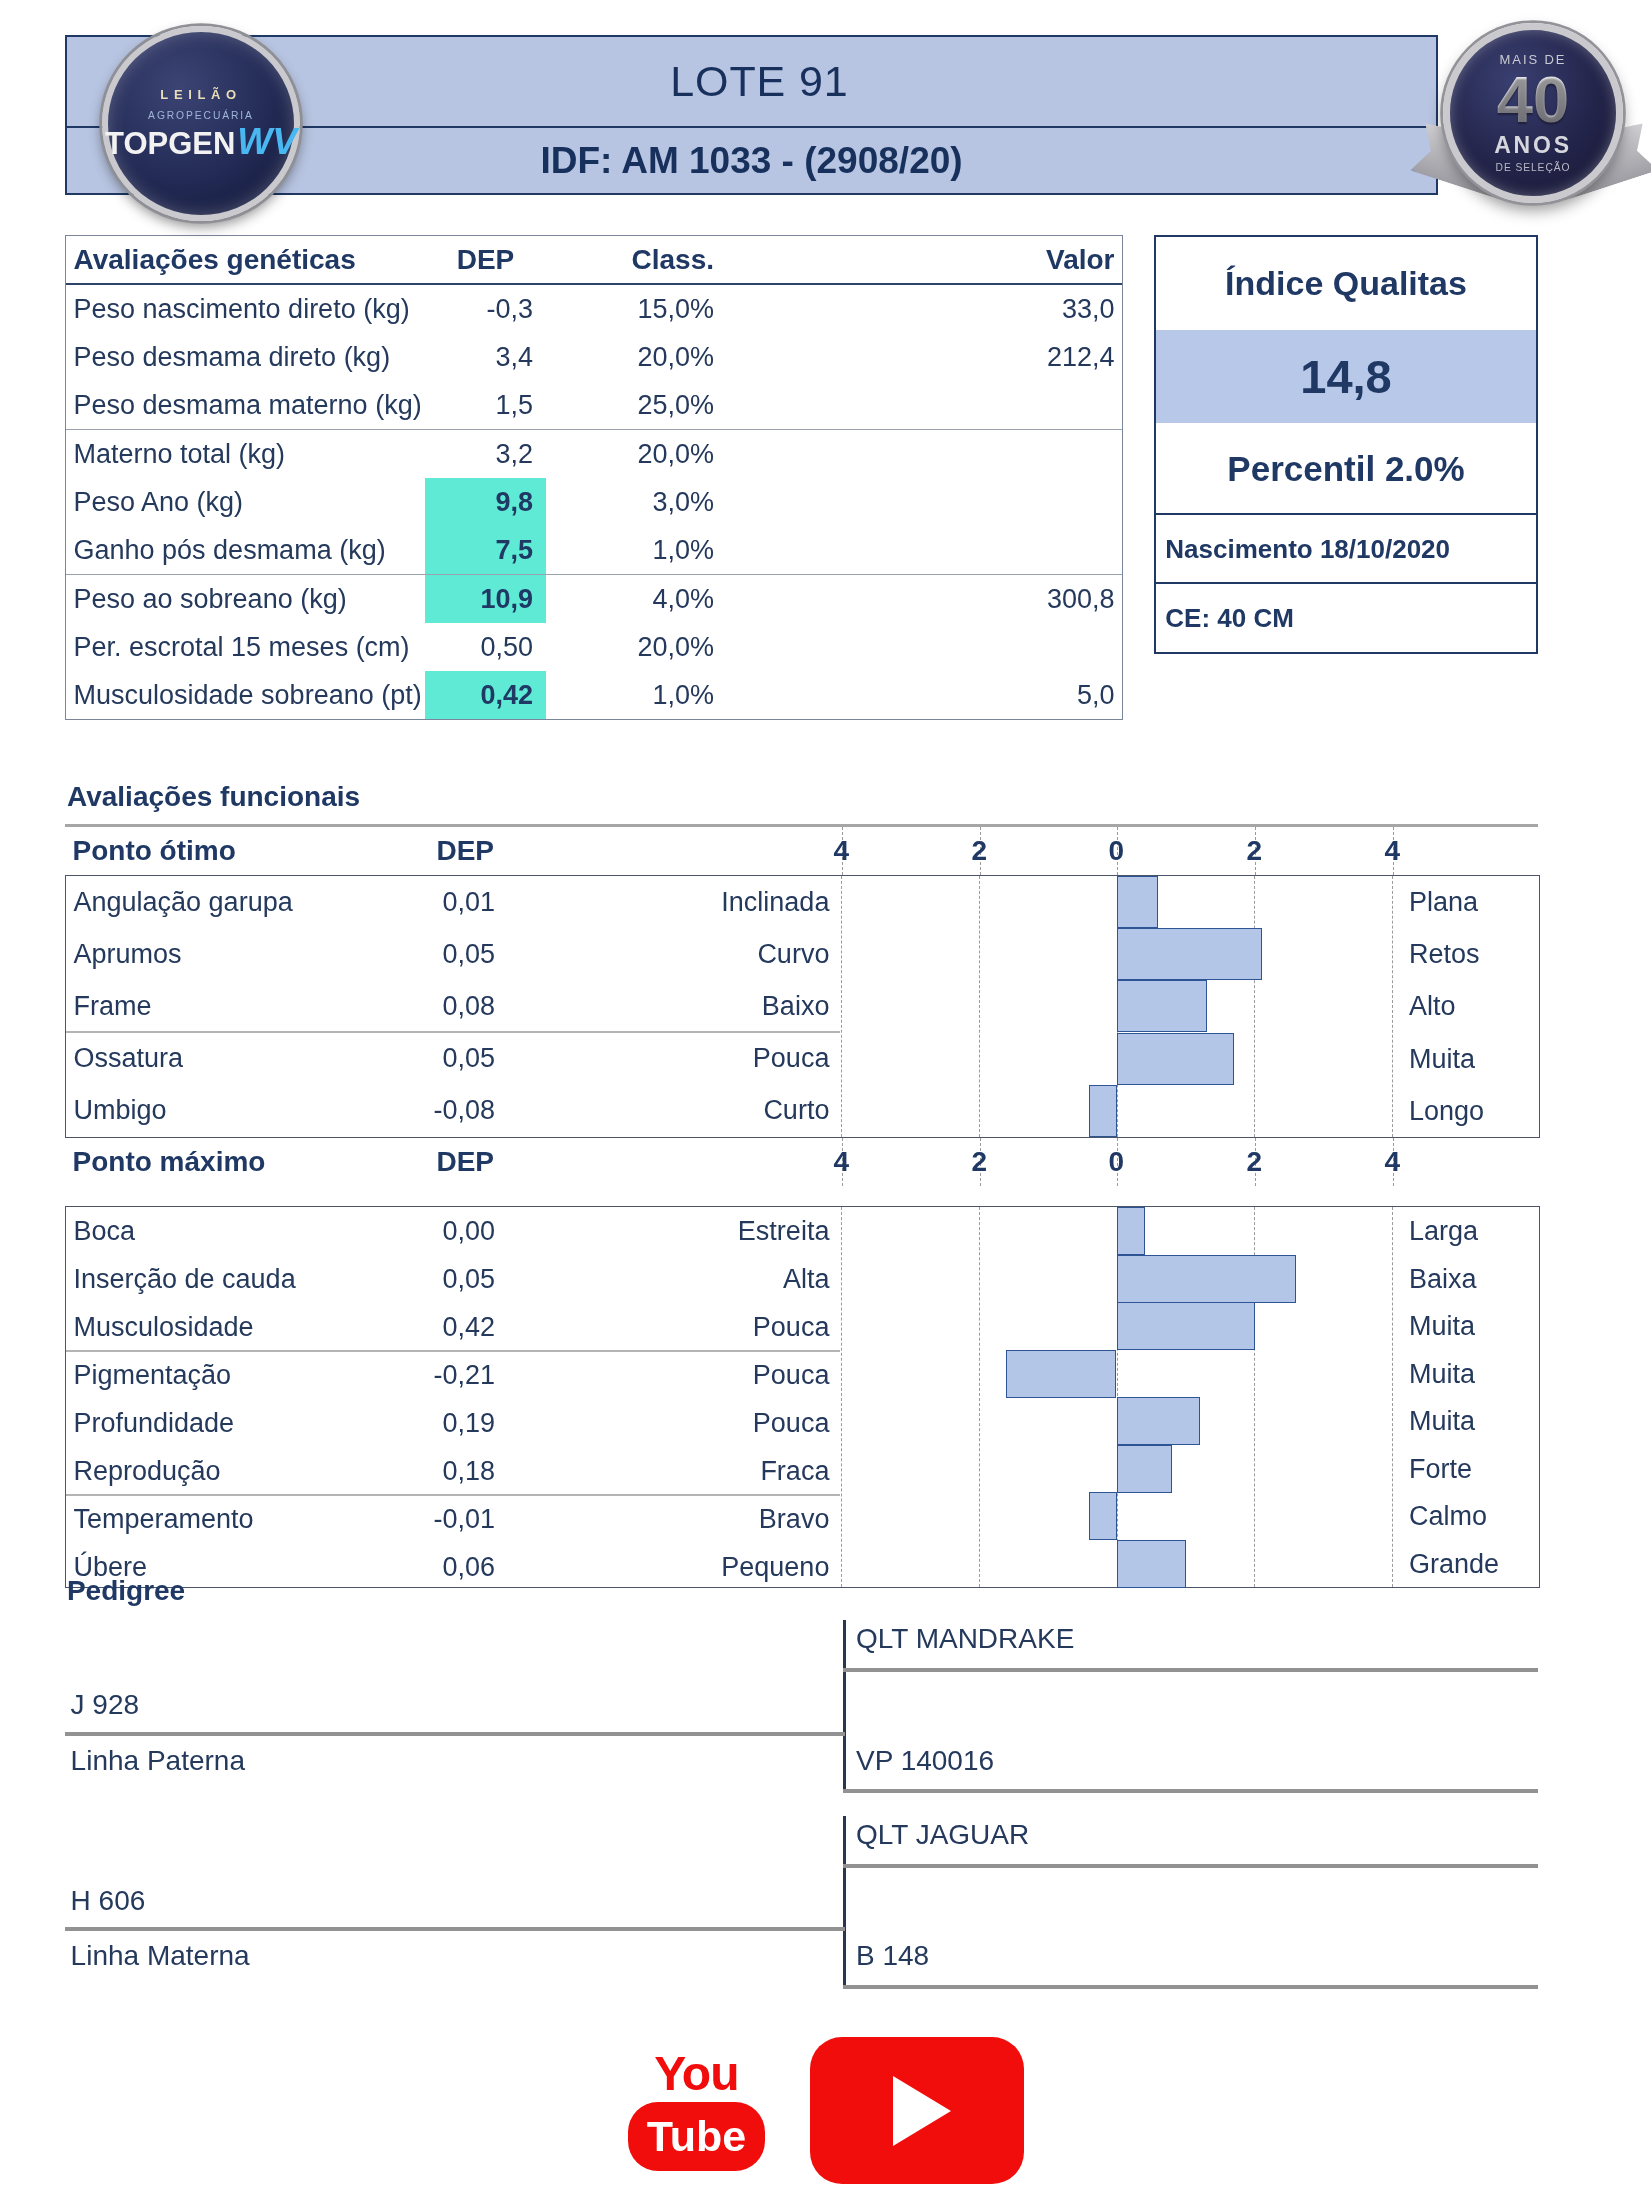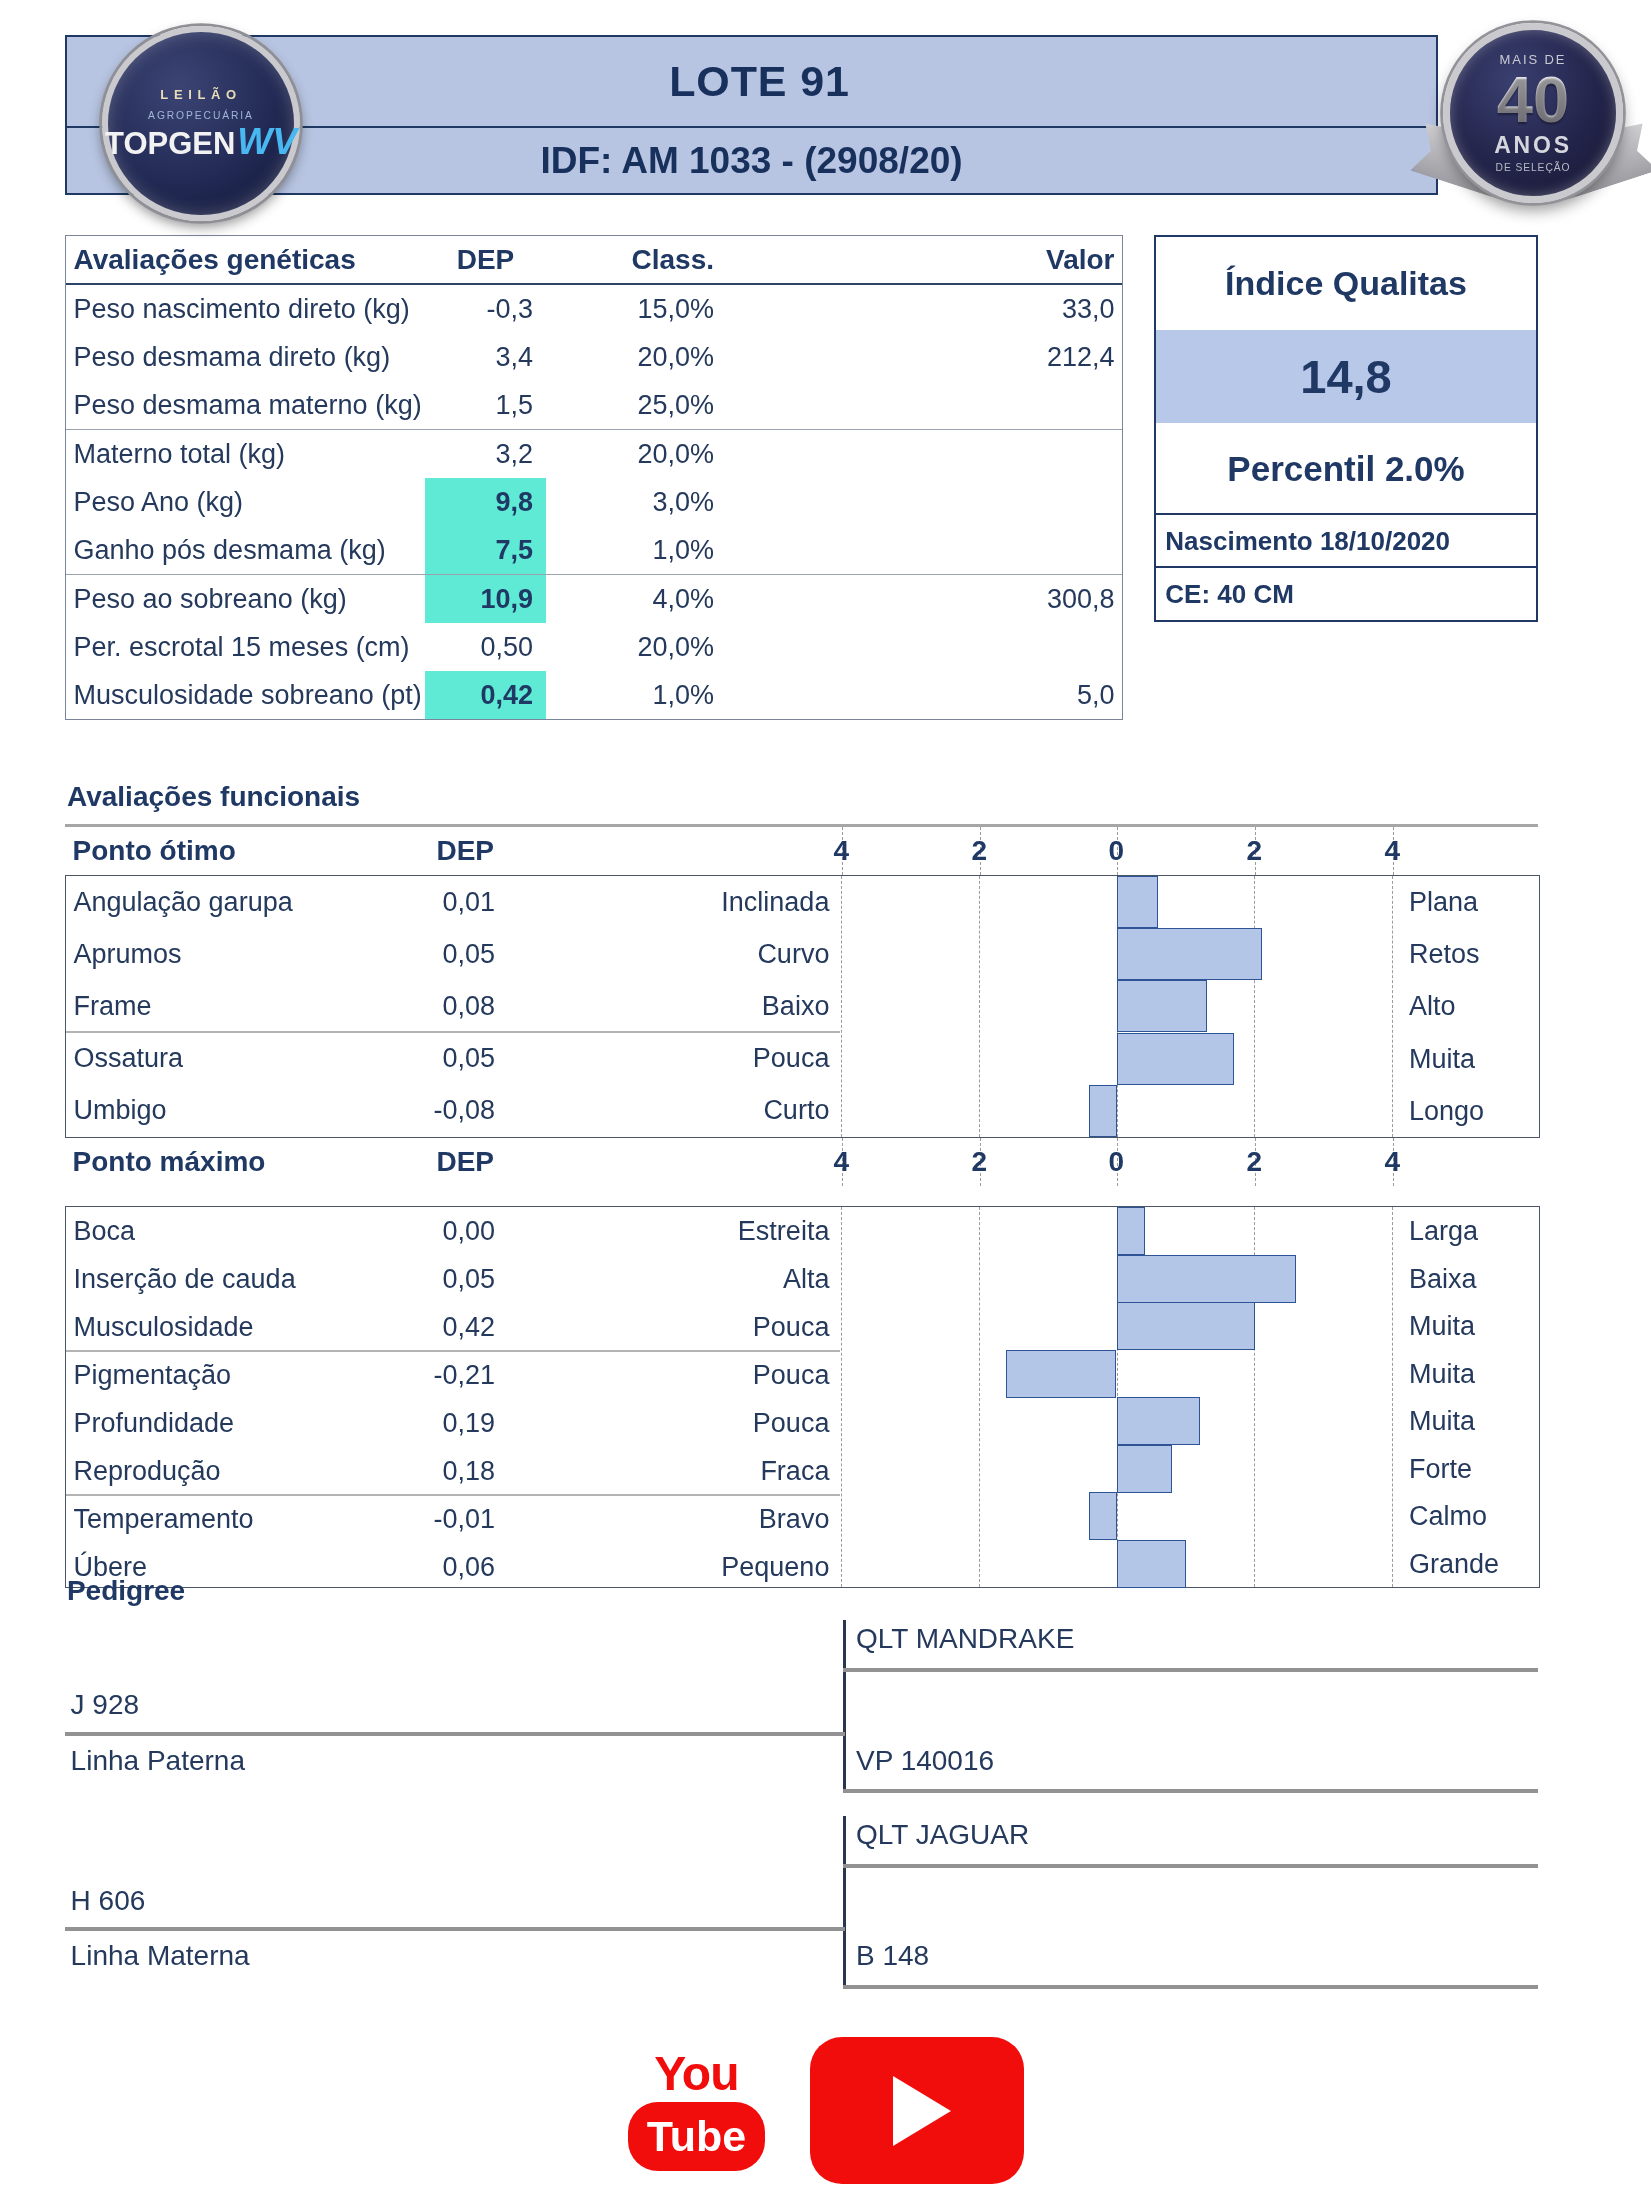--- a/index.html
+++ b/index.html
@@ -1,21 +1,21 @@
 <!DOCTYPE html>
 <html style="font-size:15px"><head>
 <meta charset="utf-8">
 <style>
   html,body{margin:0;padding:0;background:#fff;}
   body{width:1652px;height:2203px;position:relative;font-family:"Liberation Sans",sans-serif;color:#24395c;overflow:hidden;}
   .page{position:relative;width:1652px;height:2203px;}
 
   
   .header-box{position:absolute;left:65px;top:35px;width:1369px;background:#B8C5E2;border:2.8px solid #1F3864;}
-  .hrow1{height:89px;display:flex;align-items:center;justify-content:center;font-size:43px;font-weight:bold;color:#17305c;border-bottom:2.8px solid #1F3864;letter-spacing:0.9px;padding-left:16px;}
+  .hrow1{height:89px;display:flex;align-items:center;justify-content:center;font-size:43px;font-weight:normal;color:#17305c;border-bottom:2.8px solid #1F3864;letter-spacing:0.9px;padding-left:16px;}
   .hrow2{height:65px;display:flex;align-items:center;justify-content:center;font-size:37px;font-weight:bold;color:#17305c;}
   .logo{position:absolute;left:35px;top:-11.2px;width:186px;height:183px;border-radius:50%;
         background:radial-gradient(circle at 38% 30%,#3c4474,#222a55 55%,#151a3a 90%);
         border:6.5px solid #c9c9ce;box-shadow:0 0 0 2.8px #8f8f96,0 5.6px 13px rgba(0,0,0,.45),inset 0 0 17px rgba(255,255,255,.25);
         display:flex;flex-direction:column;align-items:center;justify-content:center;z-index:5;}
   .logo-top{font-size:13px;letter-spacing:5.6px;color:#e8ddb8;font-weight:bold;margin-bottom:7.5px;}
   .logo-agro{font-size:10.3px;letter-spacing:1.9px;color:#9fb6d8;margin-bottom:1.9px;}
   .logo-brand{font-size:31px;font-weight:bold;color:#f2f2f2;line-height:1;}
   .logo-brand .wv{color:#49b8f0;font-style:italic;font-size:37px;margin-left:1.9px;}
 
@@ -50,21 +50,21 @@
   .g-dep.hl{background:#5eead4;font-weight:bold;color:#1f3864;}
   .g-class{justify-content:flex-end;}
   .g-valor{justify-content:flex-end;padding-right:7.5px;}
 
   .qpanel{width:384px;margin-left:31px;}
   .qbox{border:2.8px solid #1F3864;box-sizing:border-box;background:#fff;}
   .qbox2,.qbox3{margin-top:-2.8px;}
   .q-title{height:93px;display:flex;align-items:center;justify-content:center;font-size:34px;font-weight:bold;color:#1f3864;}
   .q-value{height:93px;display:flex;align-items:center;justify-content:center;font-size:47px;font-weight:bold;color:#1f3864;background:#B7C8E9;}
   .q-perc{height:91px;display:flex;align-items:center;justify-content:center;font-size:35px;font-weight:bold;color:#1f3864;}
-  .q-line{height:52px;display:flex;align-items:center;padding-left:9.3px;font-size:26px;font-weight:bold;color:#1f3864;}
+  .q-line{height:68px;display:flex;align-items:center;padding-left:9.3px;font-size:26px;font-weight:bold;color:#1f3864;}
 
   
   .func-heading{position:absolute;left:67px;top:781px;font-size:28px;font-weight:bold;color:#1f3864;}
   .fwrap{position:absolute;left:65px;top:824px;width:1473px;}
   .fstrip{position:relative;height:48px;width:1473px;}
   .fstrip-first{border-top:3.7px solid #A6A6A6;}
   .fs-name{position:absolute;left:7.5px;top:0;height:48px;display:flex;align-items:center;font-size:28px;font-weight:bold;color:#1f3864;}
   .fs-dep{position:absolute;left:322px;width:107px;top:0;height:48px;display:flex;align-items:center;justify-content:flex-end;font-size:28px;font-weight:bold;color:#1f3864;}
   .fs-tick{position:absolute;top:0;height:48px;display:flex;align-items:center;transform:translateX(-55%);font-size:28px;font-weight:bold;color:#1f3864;}
   .fs-grid{position:absolute;top:0;bottom:0;width:0;border-left:1.9px dashed #9b9b9b;}

